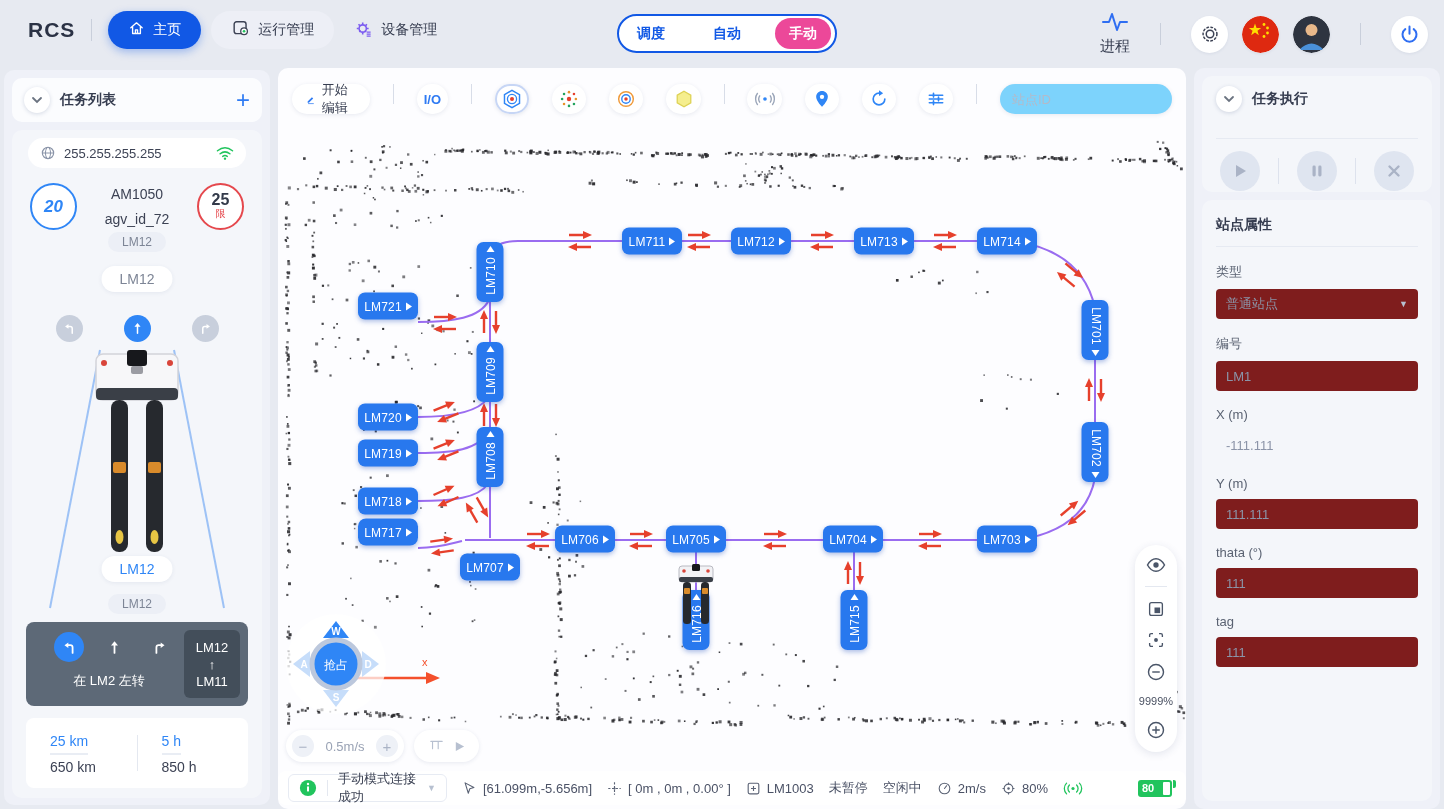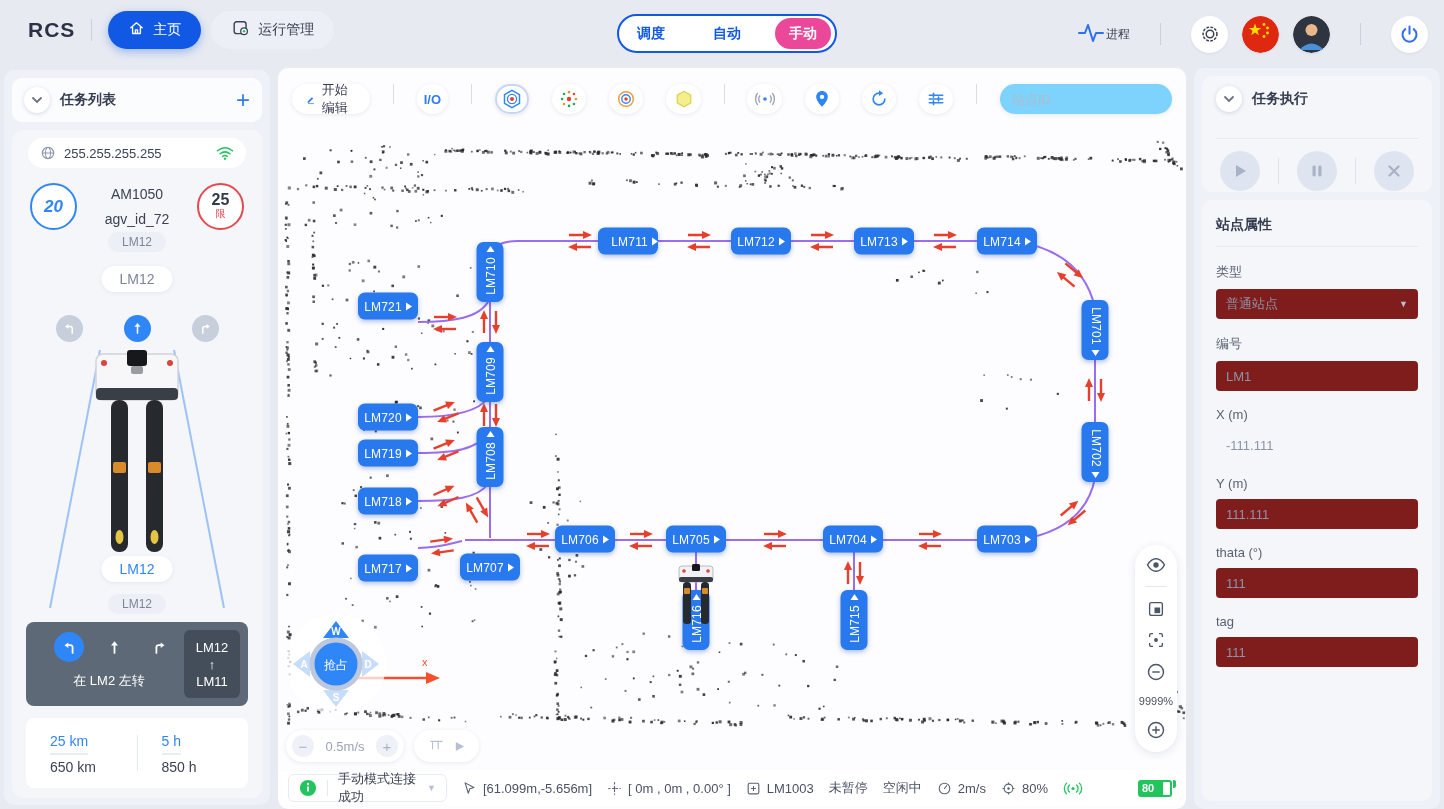--- a/index.html
+++ b/index.html
@@ -12,21 +12,21 @@
   .vdiv { width:1px; height:22px; background:#c9cfdb; margin:0 16px; }
   .navpill { height:38px; border-radius:19px; display:flex; align-items:center; gap:8px;
     padding:0 20px; font-size:14px; color:#363d50; cursor:pointer; }
   .navpill.active { background:#1158e5; color:#fff; box-shadow:0 3px 8px rgba(17,88,229,.35); }
   .navpill.soft { background:#edeff6; }
   .modetabs { position:absolute; left:617px; top:14px; width:220px; height:39px; background:#fff;
     border:2px solid #1158e5; border-radius:20px; display:flex; align-items:center; justify-content:space-between; padding:0 4px; }
   .modetab { font-size:14px; font-weight:700; color:#1158e5; padding:0 14px; height:31px; display:flex; align-items:center; border-radius:16px; cursor:pointer; }
   .modetab.active { background:#ec4899; color:#fff; }
   .hright { position:absolute; right:16px; top:0; height:68px; display:flex; align-items:center; gap:14px; }
-  .process { display:flex; flex-direction:row; align-items:center; gap:2px; font-size:12px; color:#363d50; cursor:pointer; }
+  .process { display:flex; flex-direction:column; align-items:center; gap:2px; font-size:15px; color:#363d50; cursor:pointer; }
   .circbtn { width:37px; height:37px; border-radius:50%; background:#fff; display:flex; align-items:center; justify-content:center; cursor:pointer; box-shadow:0 1px 3px rgba(40,60,110,.08); overflow:hidden; }
 
   
   #leftpanel  { position:absolute; left:4px;  top:70px; width:266px; height:735px; background:#eff1f8; border-radius:10px; }
   #mappanel   { position:absolute; left:278px; top:68px; width:908px; height:741px; background:#fdfdff; border-radius:10px; overflow:hidden; }
   #rightpanel { position:absolute; left:1194px; top:68px; width:246px; height:741px; background:#eff1f8; border-radius:10px; }
 
   
   .lcard { position:absolute; left:8px; right:8px; background:#fff; border-radius:10px; }
   #tasklist-head { top:8px; height:44px; display:flex; align-items:center; padding:0 12px; gap:10px; background:#fbfcfe; }
@@ -147,20 +147,32 @@
         </svg></span>
     <span>主页</span>
   </div>
   <div class="navpill soft" style="margin-left:10px">
     <span><svg width="19" height="19" viewBox="0 0 24 24">
           <rect x="4" y="3.5" width="15" height="15" rx="3" fill="none" stroke="#3c4254" stroke-width="1.8"></rect>
           <circle cx="16.5" cy="15.5" r="4.2" fill="#fff" stroke="#3c4254" stroke-width="1.6"></circle>
           <circle cx="16.5" cy="15.5" r="1.7" fill="#21c45d"></circle>
         </svg></span>
     <span>运行管理</span>
+  </div>
+  <div class="navpill">
+    <span><svg width="19" height="19" viewBox="0 0 24 24">
+          <g stroke="#7c5cf0" stroke-width="2" fill="none">
+            <circle cx="11" cy="12" r="4.6"></circle>
+            <path d="M11 4.5v2.4 M11 17.1v2.4 M3.5 12h2.4 M16.1 12h2.4 M5.7 6.7l1.7 1.7 M13.6 14.6l1.7 1.7 M16.3 6.7l-1.7 1.7 M8.4 14.6l-1.7 1.7"></path>
+          </g>
+          <g stroke="#7c5cf0" stroke-width="1.6">
+            <path d="M16 16.5h5 M16 19h5 M16 21.5h5"></path>
+          </g>
+        </svg></span>
+    <span>设备管理</span>
   </div>
 
   <div class="modetabs">
     <div class="modetab">调度</div>
     <div class="modetab">自动</div>
     <div class="modetab active">手动</div>
   </div>
 
   <div class="hright">
     <div class="process">
@@ -1479,21 +1491,21 @@
         <path d="M-3,2 L-12,6 L-3,10 Z" fill="#e6402c"></path>
       </g>
       <g transform="translate(164,478) rotate(-8)">
         <path d="M-11,-6 L5,-6" stroke="#e6402c" stroke-width="2.4" fill="none"></path>
         <path d="M3,-10 L12,-6 L3,-2 Z" fill="#e6402c"></path>
         <path d="M11,6 L-5,6" stroke="#e6402c" stroke-width="2.4" fill="none"></path>
         <path d="M-3,2 L-12,6 L-3,10 Z" fill="#e6402c"></path>
       </g>
     </svg>
   <div id="stations">
-      <div class="st h" style="left: 350px; top: 173px; justify-content: flex-end;">
+      <div class="st h" style="left: 374px; top: 173px;">
         <span class="lbl">LM711</span>
         <span class="tri-r"></span>
       </div>
       <div class="st h" style="left: 483px; top: 173px;">
         <span class="lbl">LM712</span>
         <span class="tri-r"></span>
       </div>
       <div class="st h" style="left: 606px; top: 173px;">
         <span class="lbl">LM713</span>
         <span class="tri-r"></span>
@@ -1523,21 +1535,21 @@
         <span class="tri-r"></span>
       </div>
       <div class="st v vt" style="left: 212px; top: 389px;">
         <span class="lbl">LM708</span>
         <span class="tri-u"></span>
       </div>
       <div class="st h" style="left: 110px; top: 433px;">
         <span class="lbl">LM718</span>
         <span class="tri-r"></span>
       </div>
-      <div class="st h" style="left: 110px; top: 500px;">
+      <div class="st h" style="left: 110px; top: 464px; border-radius: 8px;">
         <span class="lbl">LM717</span>
         <span class="tri-r"></span>
       </div>
       <div class="st h" style="left: 212px; top: 499px;">
         <span class="lbl">LM707</span>
         <span class="tri-r"></span>
       </div>
       <div class="st h" style="left: 307px; top: 471px;">
         <span class="lbl">LM706</span>
         <span class="tri-r"></span>

